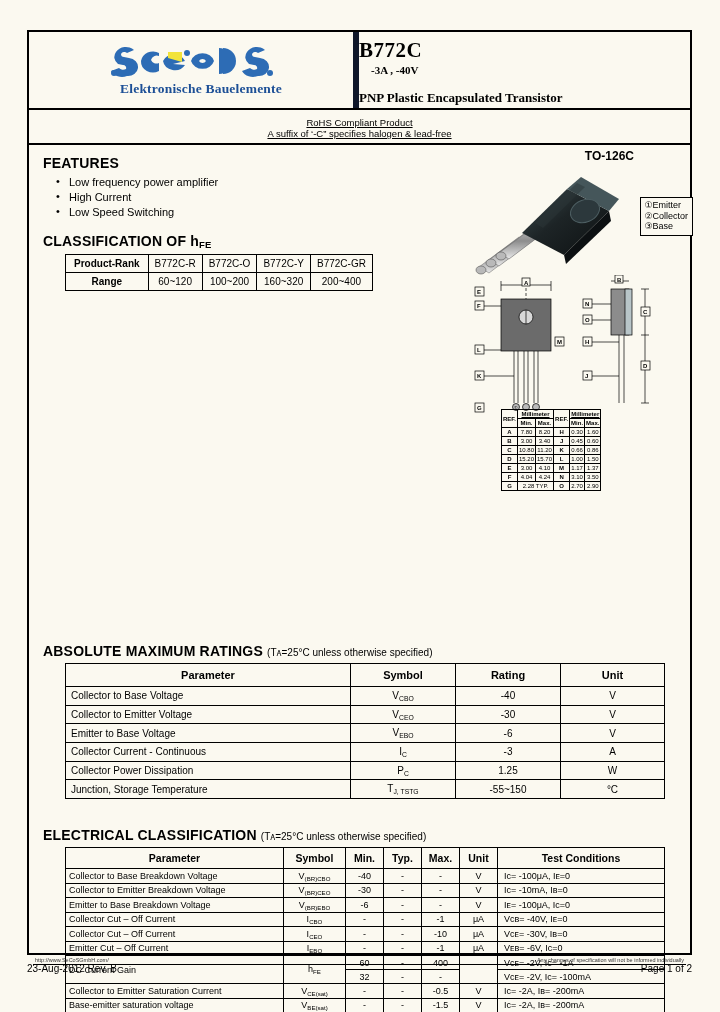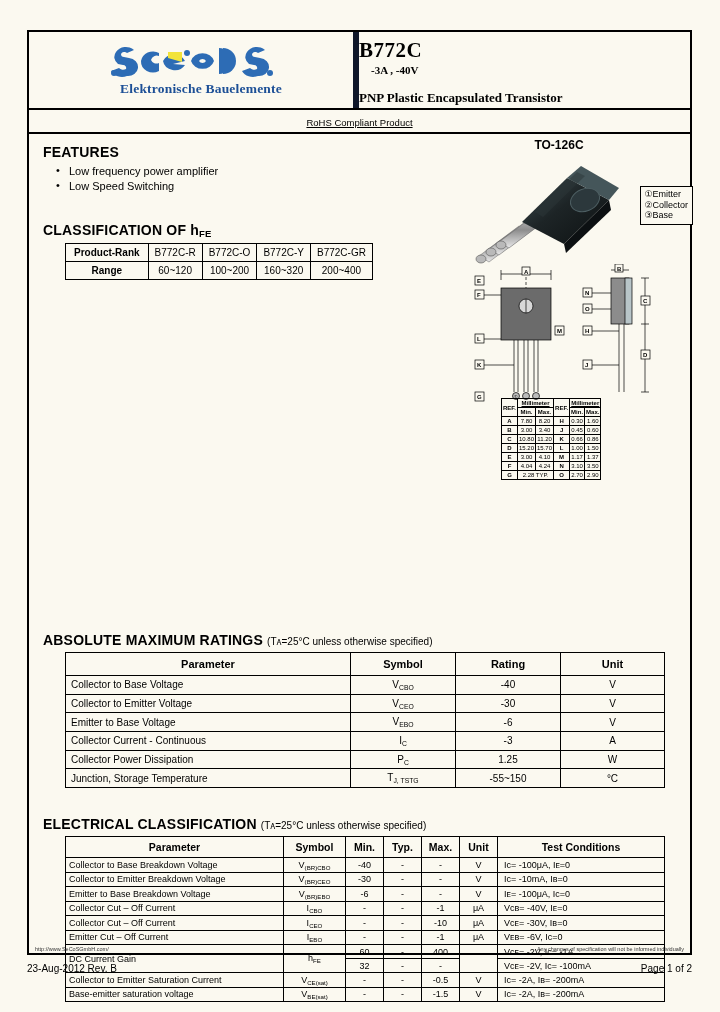--- a/index.html
+++ b/index.html
@@ -51,21 +51,21 @@
   ul.feat li { font-size:11px; line-height:15px; position:relative; }
   ul.feat li:before { content:"\2022"; position:absolute; left:-13px; top:-1px; font-size:11px; }
 
   #classification { position:absolute; left:14px; top:88px; width:420px; }
   table.cls { border-collapse:collapse; margin-top:4px; margin-left:22px; }
   table.cls td { border:1px solid #000; font-size:10px; text-align:center; padding:3px 6px; }
   table.cls tr td:first-child { font-weight:bold; padding:3px 8px; }
 
   
   #package { position:absolute; left:430px; top:4px; width:230px; }
-  .pkg-title { font-weight:bold; font-size:12px; text-align:center; width:150px; margin-left:25px; }
+  .pkg-title { font-weight:bold; font-size:12px; text-align:right; width:150px; margin-left:25px; }
   .pkg-art { position:relative; height:250px; }
   .pin-legend {
     position:absolute; right:-4px; top:34px;
     border:1px solid #000; padding:2px 4px 3px 3px;
     font-size:9px; line-height:10.5px; background:#fbf9f0;
   }
 
   
   .dim-tbl { position:absolute; left:42px; top:260px; border-collapse:collapse; }
   .dim-tbl td, .dim-tbl th { border:1px solid #000; font-size:6px; text-align:center; padding:0px 1px; height:8px; line-height:8px; font-weight:normal; }
@@ -128,28 +128,30 @@
     </div>
     <div class="hdr-right">
       <div class="part-no">B772C</div>
       <div class="part-sub">-3A , -40V</div>
       <div class="part-desc">PNP Plastic Encapsulated Transistor</div>
     </div>
   </div>
 
   <div class="rohs">
     <div>RoHS Compliant Product</div>
+    <div>A suffix of ‘-C” specifies halogen &amp; lead-free</div>
   </div>
 
   <div class="body">
 
     <div id="features">
       <div class="sec-title">FEATURES</div>
       <ul class="feat">
         <li>Low frequency power amplifier</li>
+        <li>High Current</li>
         <li>Low Speed Switching</li>
       </ul>
     </div>
 
     <div id="classification">
       <div class="sec-title">
         <span>CLASSIFICATION OF h</span><sub>FE</sub>
       </div>
       <table class="cls">
         <tbody>

